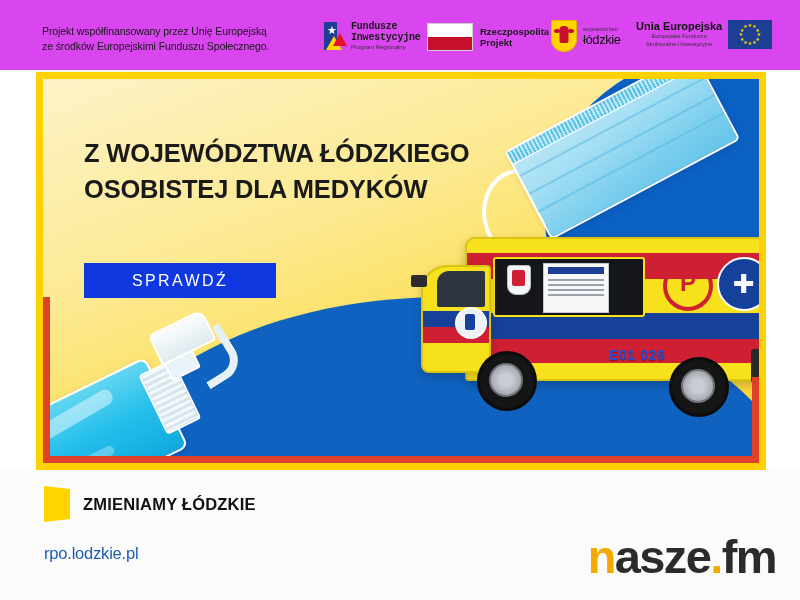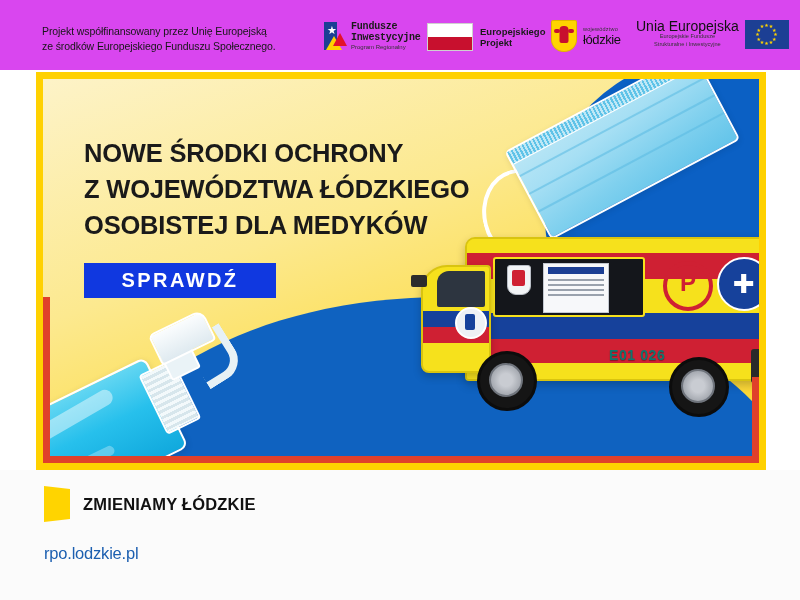--- a/index.html
+++ b/index.html
@@ -71,21 +71,21 @@
   }
   #lodz-crest .arm-l{left:2px;}
   #lodz-crest .arm-r{right:2px;}
   #lodz-text{margin-left:6px;color:#111;}
   #lodz-text .sm{font-size:5.5px;line-height:8px;letter-spacing:0.2px;color:#333;}
   #lodz-text .bg{font-size:13px;font-weight:normal;line-height:14px;letter-spacing:-0.4px;}
 
   
   #logo-unia{position:absolute;left:636px;top:20px;display:flex;align-items:center;}
   #ue-text{text-align:center;color:#111;margin-right:6px;}
-  #ue-text .l1{font-size:14px;font-weight:normal;line-height:11px;}
+  #ue-text .l1{font-size:11px;font-weight:bold;line-height:11px;}
   #ue-text .l2,#ue-text .l3{font-size:5.6px;line-height:8px;color:#333;}
   #ue-flag{
     width:44px;height:29px;background:#1c3f94;position:relative;flex:0 0 auto;
   }
   #ue-flag .star{
     position:absolute;color:#ffd400;font-size:5px;line-height:5px;
   }
 
   
   #banner{
@@ -122,21 +122,21 @@
     color:#1a1a1a;font-size:25.5px;font-weight:bold;line-height:36px;
     letter-spacing:-0.2px;
   }
   #headline div{white-space:nowrap;}
 
   
   #cta-button{
     position:absolute;left:41px;top:184px;width:192px;height:35px;
     background:#1038e0;color:#ffffff;
     display:flex;align-items:center;justify-content:center;
-    font-size:20px;font-weight:bold;letter-spacing:2.4px;
+    font-size:16px;font-weight:normal;letter-spacing:2.4px;
     cursor:pointer;
   }
 
   
   #mask{
     position:absolute;left:440px;top:-5px;width:260px;height:180px;
     transform:rotate(-28deg);
   }
   #mask .body{
     position:absolute;left:40px;top:28px;width:210px;height:96px;
@@ -260,21 +260,21 @@
   .amb-mirror{
     position:absolute;left:-10px;top:56px;width:16px;height:12px;background:#2c2c2c;border-radius:2px;
   }
   .amb-badge{
     position:absolute;left:34px;top:88px;width:28px;height:28px;border-radius:50%;
     background:#eef1f5;border:2px solid #ffffff;
   }
   .amb-badge .in{position:absolute;left:8px;top:5px;width:10px;height:16px;background:#16419b;border-radius:2px;}
   .amb-code{
     position:absolute;left:142px;top:108px;
-    color:#0f766e;font-size:14px;font-weight:bold;letter-spacing:0.6px;
+    color:#1d4ed8;font-size:14px;font-weight:bold;letter-spacing:0.6px;
     text-shadow:0 1px 1px rgba(0,0,0,.35);
   }
   .amb-wheel{
     position:absolute;width:54px;height:54px;border-radius:50%;
     background:#151515;border:3px solid #0c0c0c;
   }
   .amb-wheel .rim{
     position:absolute;left:9px;top:9px;width:30px;height:30px;border-radius:50%;
     background:radial-gradient(circle,#c9ccd2 30%,#8b9098 100%);
     border:2px solid #6f747c;
@@ -311,21 +311,21 @@
   #nasze-fm .n-accent{color:#f5a800;}
   #nasze-fm .dot-accent{color:#f5a800;}
 </style>
 </head>
 <body>
 
 <div id="funding-bar">
 
   <div id="funding-statement">
     <div>Projekt współfinansowany przez Unię Europejską</div>
-    <div>ze środków Europejskiego Funduszu Społecznego.</div>
+    <div>ze środków Europejskimi Funduszu Społecznego.</div>
   </div>
 
   <div id="logo-fundusze">
     <div id="fe-mark">
       <div class="fe-blue"></div>
       <div class="fe-yellow"></div>
       <div class="fe-red"></div>
       <div class="fe-star">★</div>
     </div>
     <div id="fe-text">
@@ -334,21 +334,21 @@
       <div class="l3">Program Regionalny</div>
     </div>
   </div>
 
   <div id="logo-polska">
     <div id="pl-flag">
       <div class="w"></div>
         <div class="r"></div>
     </div>
     <div id="pl-text">
-      <div>Europejskiego</div>
+      <div>Rzeczpospolita</div>
       <div>Projekt</div>
     </div>
   </div>
 
   <div id="logo-lodzkie">
     <div id="lodz-crest">
       <div class="arm-l"></div>
         <div class="arm-r"></div>
         <div class="fig"></div>
     </div>
@@ -445,33 +445,35 @@
       <div class="gloss"></div>
       <div class="gloss2"></div>
     </div>
     <div class="neck"></div>
     <div class="stem"></div>
     <div class="pumphead"></div>
     <div class="spout"></div>
   </div>
 
   <div id="headline">
-    <div>NOWE ŚRODKI OCHRONY</div>
     <div>Z WOJEWÓDZTWA ŁÓDZKIEGO</div>
     <div>OSOBISTEJ DLA MEDYKÓW</div>
   </div>
 
   <div id="cta-button">SPRAWDŹ</div>
 
   <div id="banner-red-left"></div>
   <div id="banner-red-bottom"></div>
   <div id="banner-red-right"></div>
 </div>
 
 <div id="footer">
   <div id="brand-lock">
     <div id="brand-flag"></div>
     <div id="brand-text">
       <div class="bl1">ZMIENIAMY ŁÓDZKIE</div>
     </div>
   </div>
   <div id="site-url">rpo.lodzkie.pl</div>
+  <div id="nasze-fm">
+    <span class="n-accent">n</span><span>asze</span><span class="dot-accent">.</span><span>fm</span>
+  </div>
 </div>
 
 </body></html>

